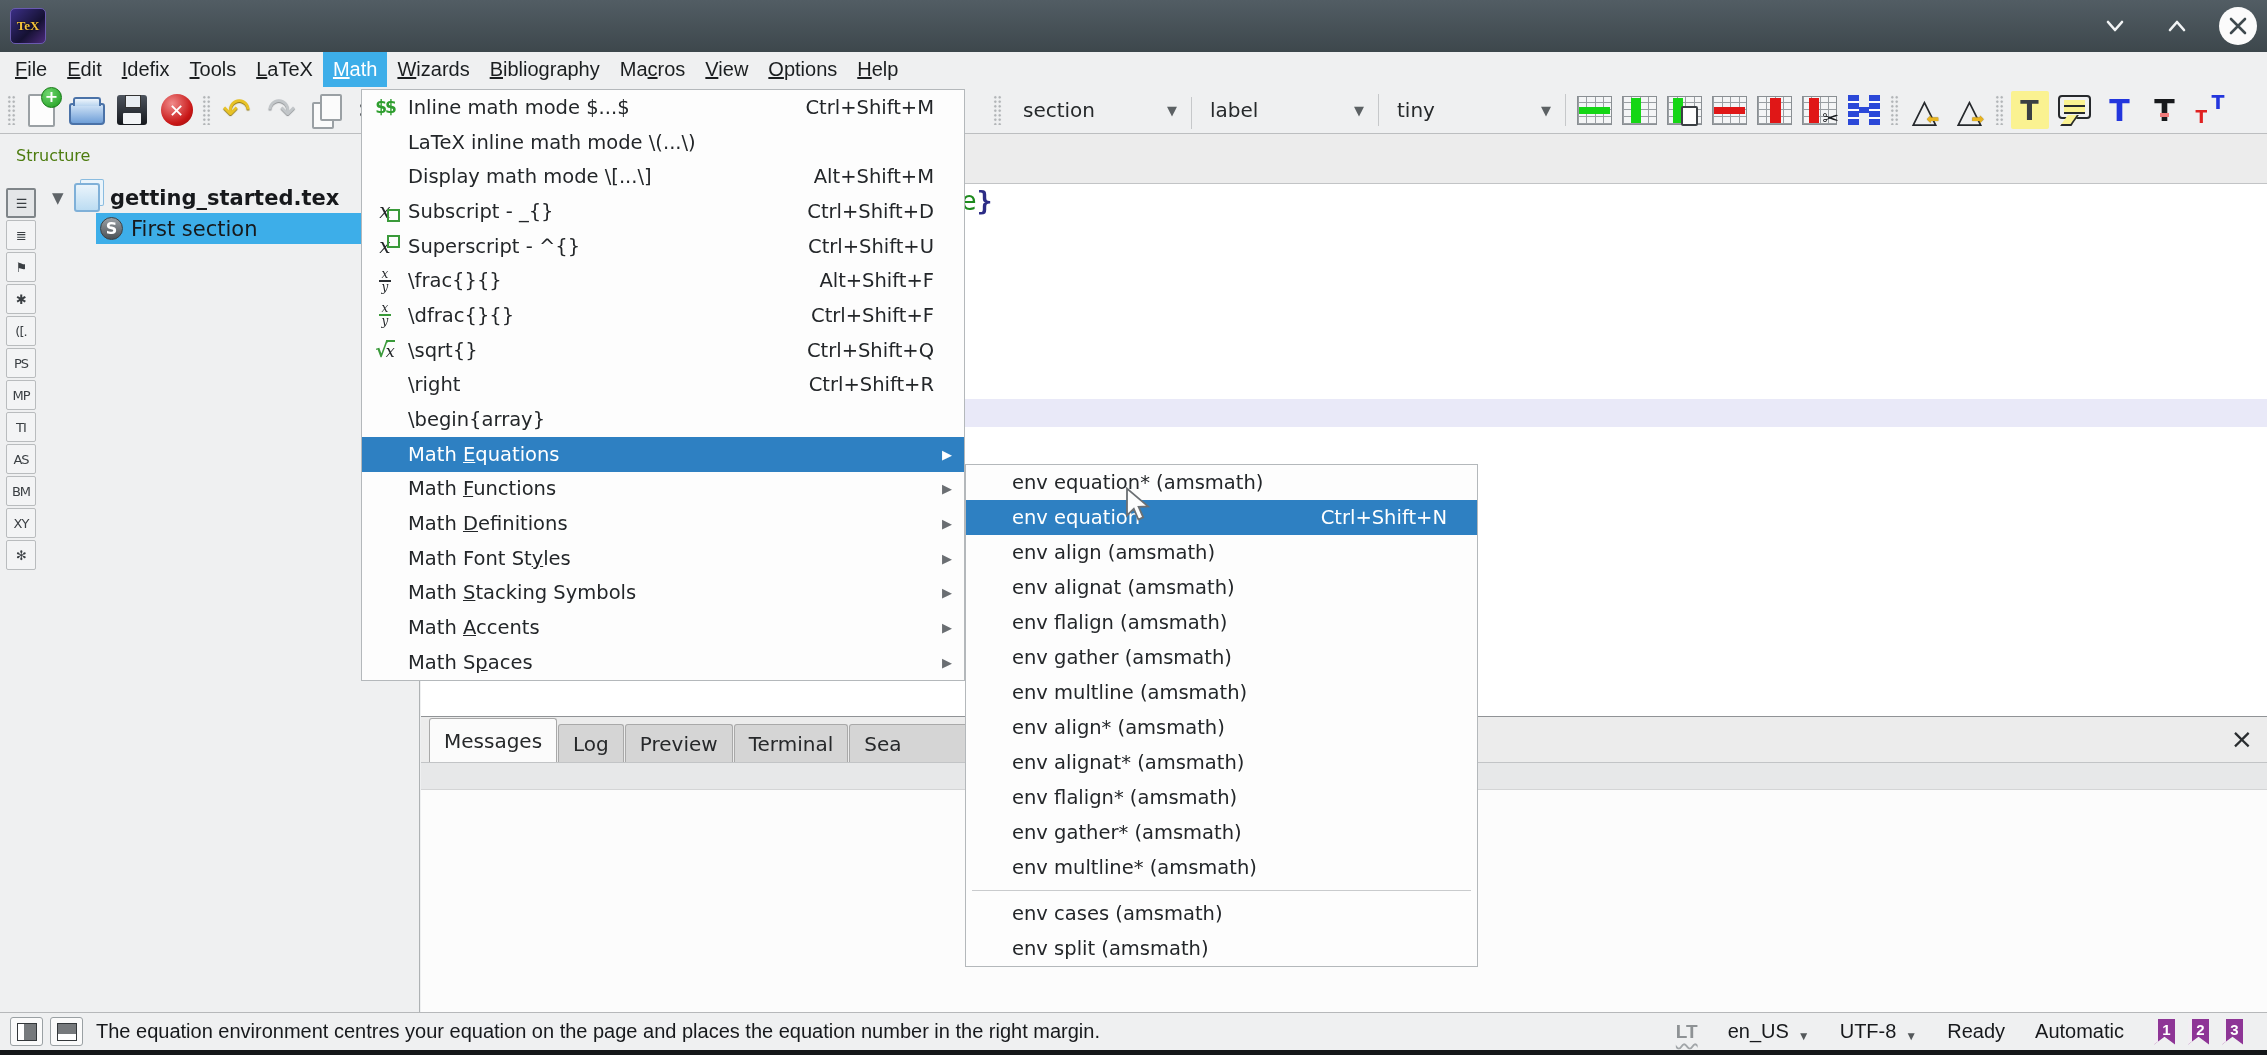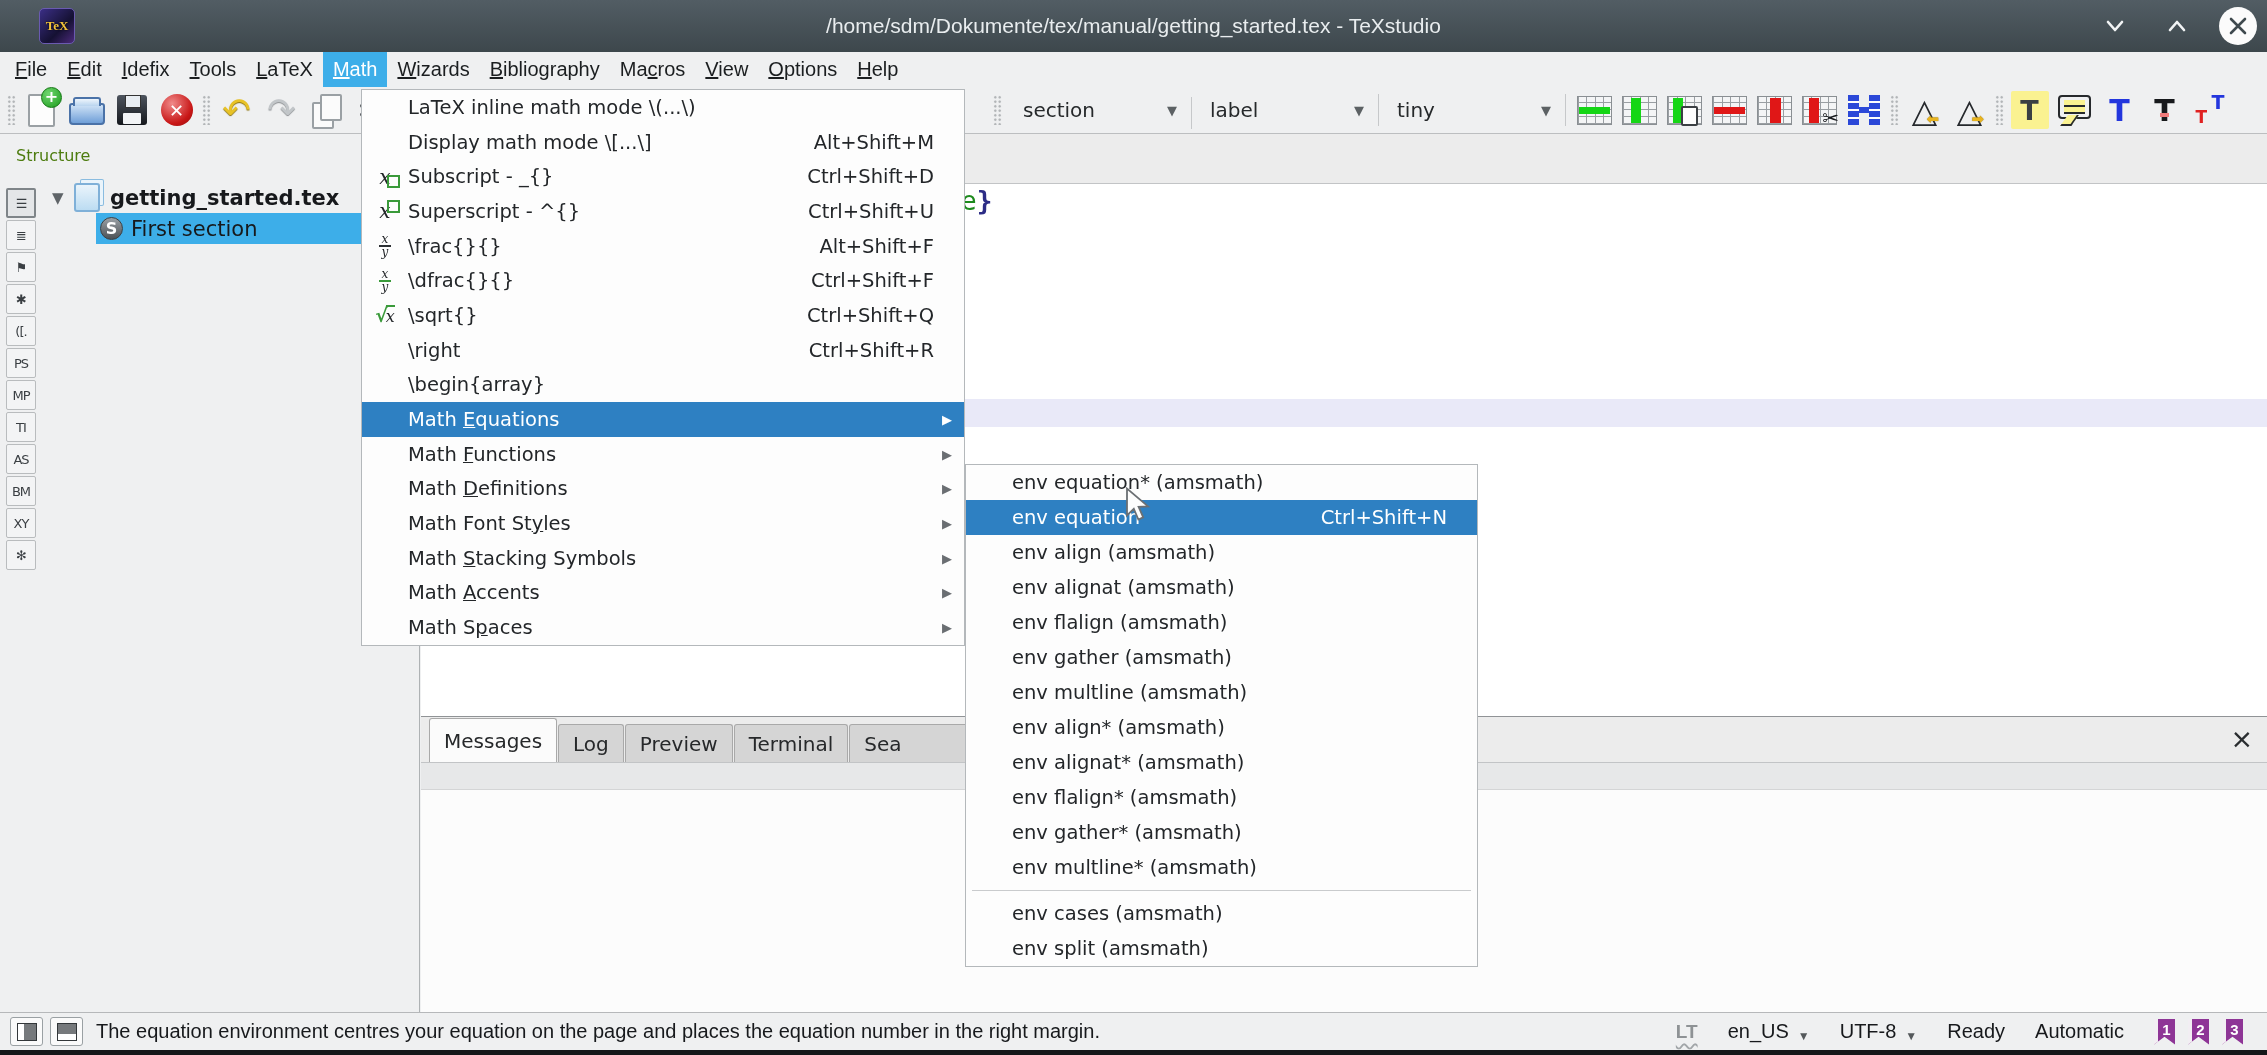--- a/index.html
+++ b/index.html
@@ -13,21 +13,21 @@
 
   
   .titlebar { position:absolute; left:0; top:0; width:100%; height:52px;
     background:linear-gradient(#525d64,#3d474c);
     display:flex; align-items:center; padding:0 10px;
     font-family:"Liberation Sans",sans-serif; }
   .app-icon { width:36px; height:36px; border-radius:5px;
     background:linear-gradient(135deg,#3b2f86,#151133 60%,#4b2a7a);
     border:1px solid #6a5ab0; display:flex; align-items:center; justify-content:center;
     color:#f3c23c; font-family:"Liberation Serif",serif; font-weight:bold; font-size:13px;
-    text-shadow:0 0 2px #000;margin-left:29px; }
+    text-shadow:0 0 2px #000; }
   .win-title { position:absolute; left:0; right:0; text-align:center;
     color:#e9edef; font-size:21px; pointer-events:none; }
   .win-controls { margin-left:auto; display:flex; align-items:center; gap:22px; z-index:2; }
   .wc-btn { width:40px; height:40px; display:flex; align-items:center; justify-content:center; }
   .wc-close { width:38px; height:38px; background:#fbfbfb; border-radius:50%; }
 
   
   .menubar { position:absolute; left:0; top:52px; width:100%; height:35px;
     display:flex; align-items:stretch; padding-left:5px;
     font-family:"Liberation Sans",sans-serif; font-size:20px; background:#eff0f1; }
@@ -224,21 +224,20 @@
   
   .cursor { position:absolute; left:1124px; top:487px; z-index:30; }
 </style>
 </head>
 <body>
 
 <div class="app">
 
   <div class="titlebar">
     <div class="app-icon">TeX</div>
-    <div class="win-title">/home/sdm/Dokumente/tex/manual/getting_started.tex - TeXstudio</div>
     <div class="win-controls">
       <div class="wc-btn">
         <svg width="30" height="30" viewBox="0 0 30 30">
             <polyline points="8,11 15,19 22,11" fill="none" stroke="#f2f4f5" stroke-width="2.6" stroke-linecap="round" stroke-linejoin="round"></polyline>
           </svg>
       </div>
       <div class="wc-btn">
         <svg width="30" height="30" viewBox="0 0 30 30">
             <polyline points="8,19 15,11 22,19" fill="none" stroke="#f2f4f5" stroke-width="2.6" stroke-linecap="round" stroke-linejoin="round"></polyline>
           </svg>
@@ -573,20 +572,26 @@
           <span class="ribbon">
             <span>3</span>
           </span>
         </span>
     </div>
   </div>
   <div class="black-strip"></div>
 
   <div class="menu math-menu">
 
+      <div class="menu-row">
+        <span class="mi-icon i-inline-math"></span>
+        <span class="mi-label">Inline math mode $...$</span>
+        <span class="mi-shortcut">Ctrl+Shift+M</span>
+        <span class="mi-arrow">▶</span>
+      </div>
 
       <div class="menu-row">
         <span class="mi-icon i-none"></span>
         <span class="mi-label">LaTeX inline math mode \(...\)</span>
         <span class="mi-shortcut"></span>
         <span class="mi-arrow">▶</span>
       </div>
 
       <div class="menu-row">
         <span class="mi-icon i-none"></span>

